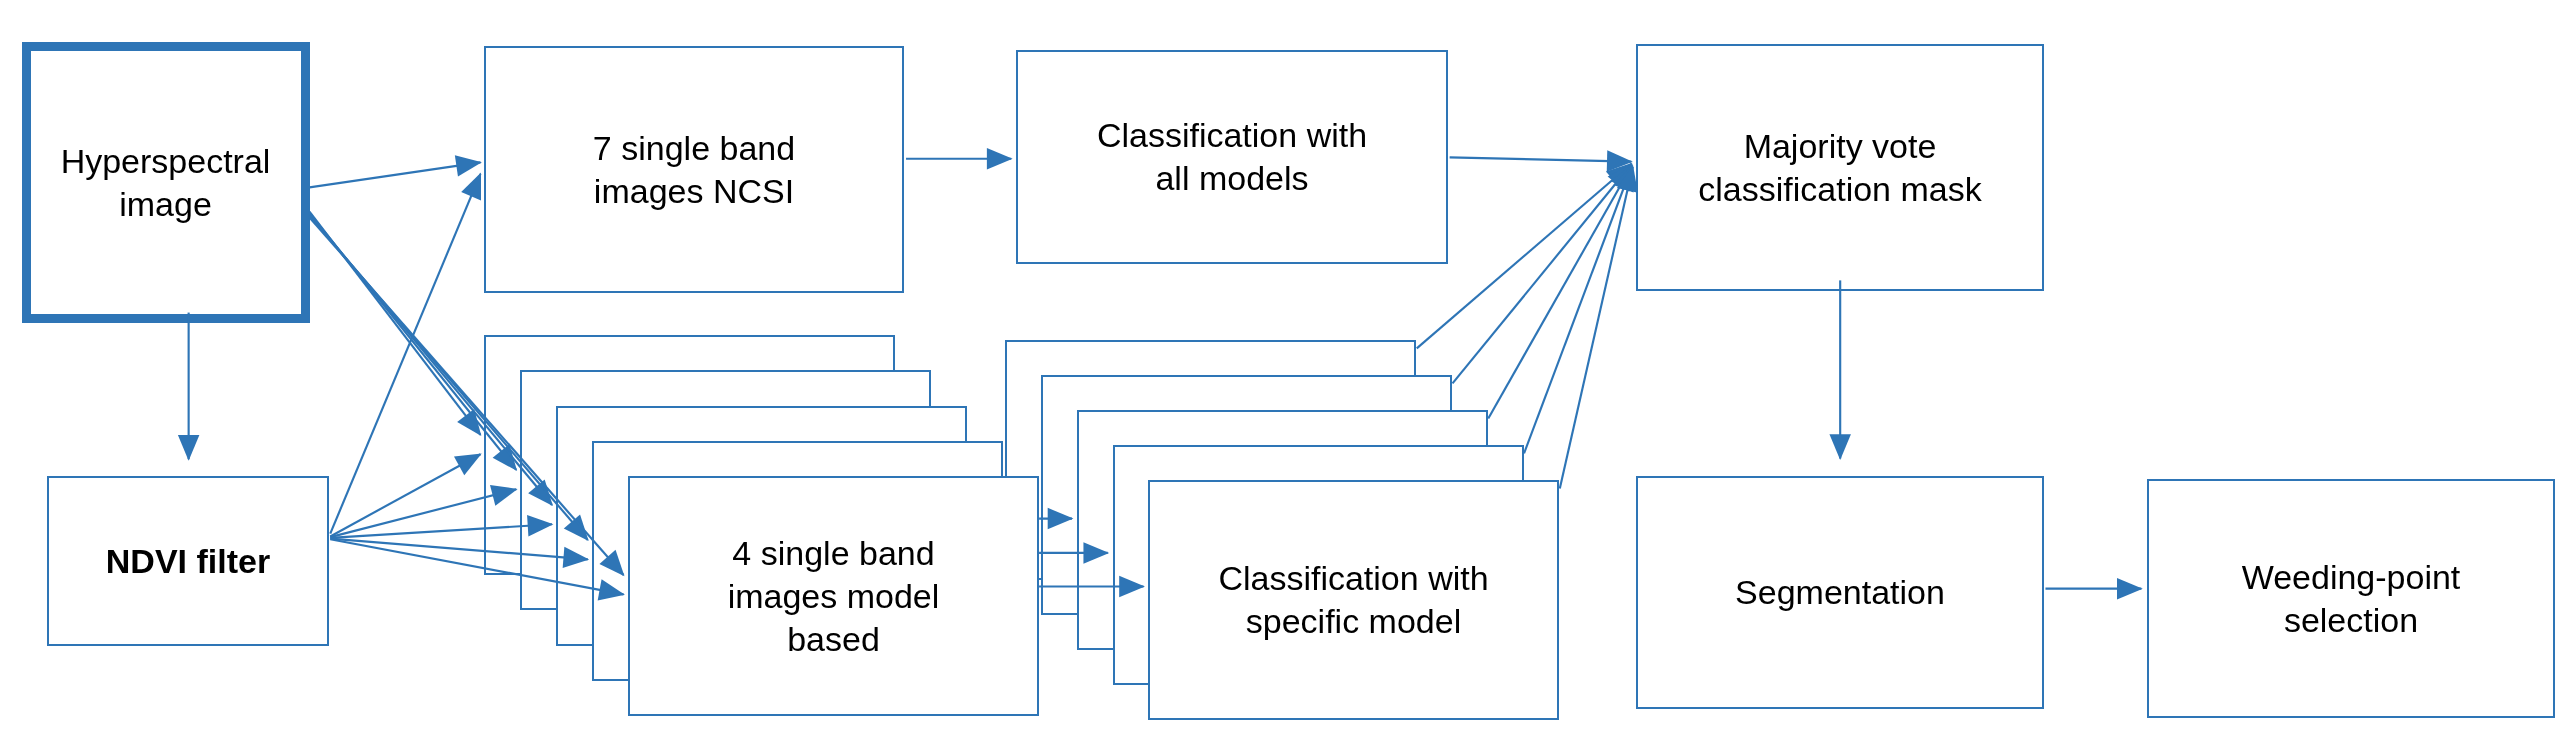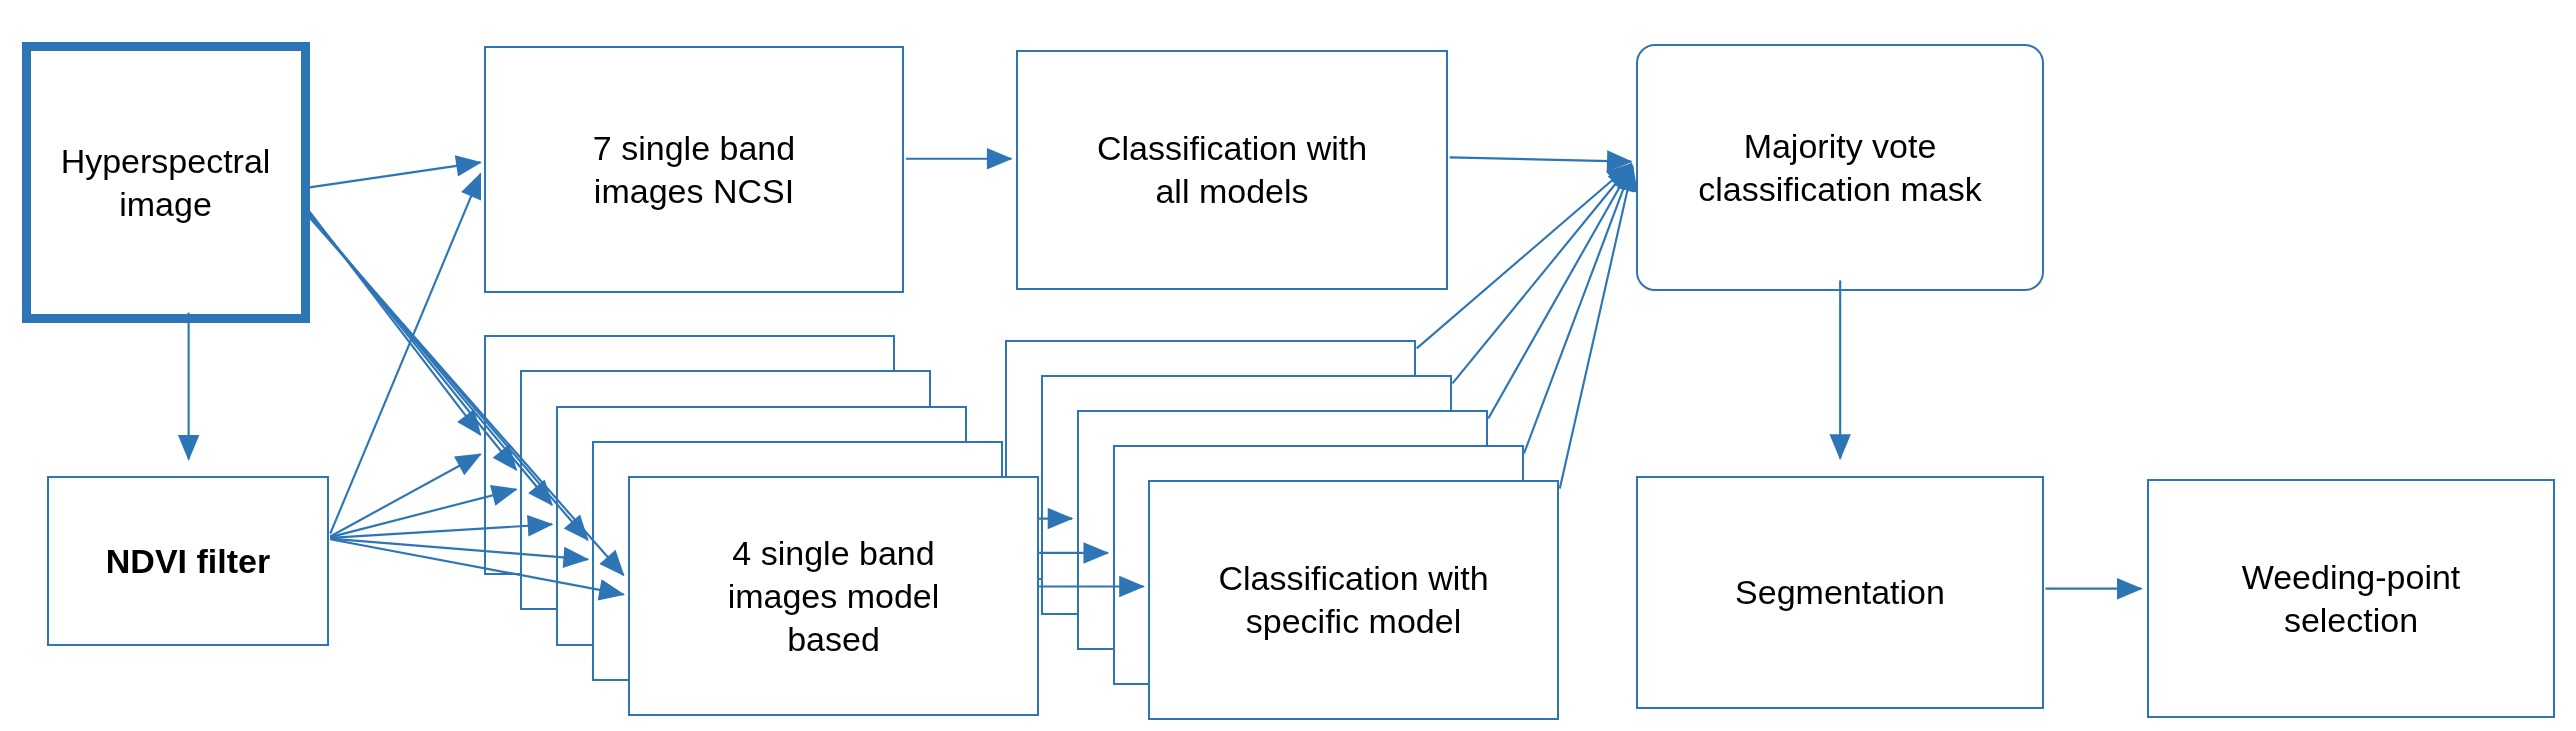--- a/index.html
+++ b/index.html
@@ -31,23 +31,23 @@
     margin-top: 12px;
   }
   .box .lbl { display: inline-block; }
 
   
   .hyperspectral { left: 21.5px;   top: 30px;  width: 288px; height: 281px; border-width: 9.3px; }
   .hyperspectral .lbl { max-width: 229px; }
   .ndvi          { left: 47px;   top: 464px; width: 282px; height: 170px; font-weight: bold; }
   .ncsi          { left: 484px;  top: 34px;  width: 420px; height: 247px; }
   .ncsi .lbl     { max-width: 229px; }
-  .clf-all       { left: 1016px; top: 38px;  width: 432px; height: 240px; }
+  .clf-all       { left: 1016px; top: 38px;  width: 432px; height: 214px; }
   .clf-all .lbl  { max-width: 308px; }
-  .majority      { left: 1636px; top: 32px;  width: 408px; height: 247px; border-radius: 19px; }
+  .majority      { left: 1636px; top: 32px;  width: 408px; height: 247px; }
   .majority .lbl { max-width: 336px; }
   .segmentation  { left: 1636px; top: 464px; width: 408px; height: 233px; }
   .weeding       { left: 2147px; top: 467px; width: 408px; height: 239px; }
   .weeding .lbl  { max-width: 243px; }
 
   
   .stack-layer { width: 411px; height: 240px; }
   .s1-l1 { left: 484px;  top: 323px; z-index: 10; }
   .s1-l2 { left: 520px;  top: 358px; z-index: 11; }
   .s1-l3 { left: 556px;  top: 394px; z-index: 12; }

